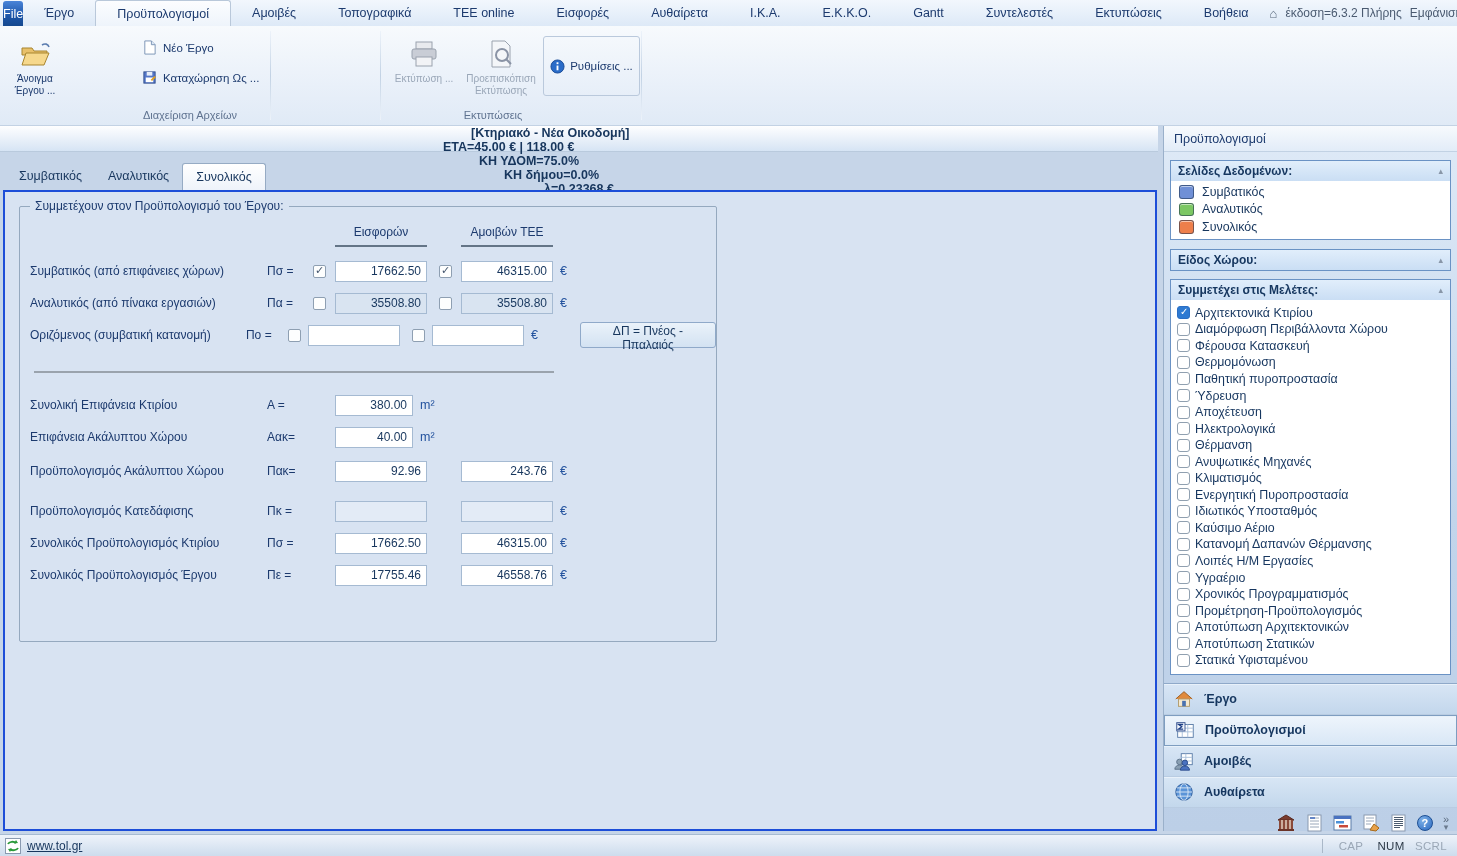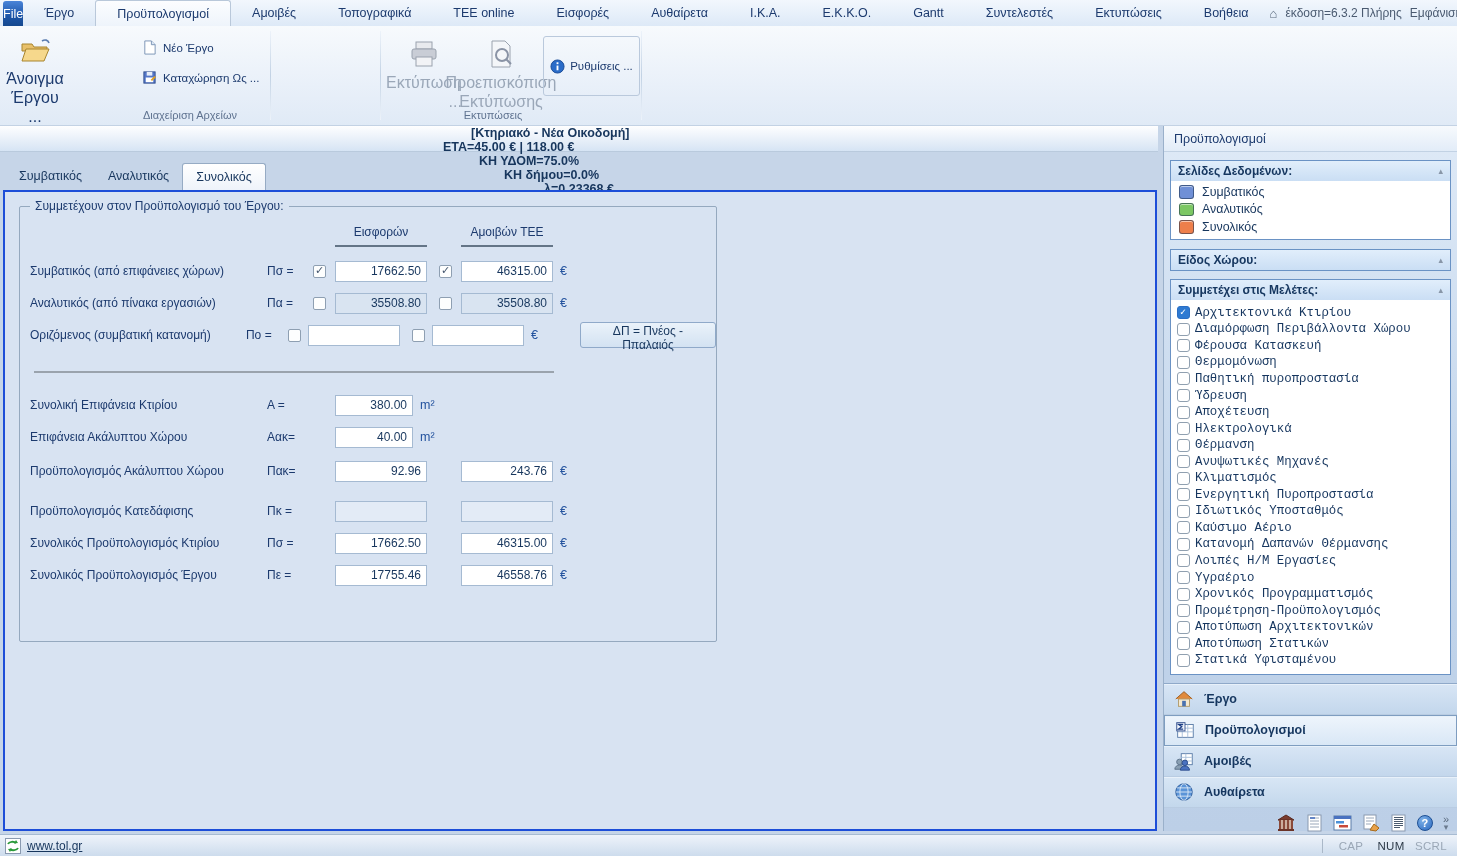--- a/index.html
+++ b/index.html
@@ -27,21 +27,21 @@
   .help-badge { width:16px; height:16px; border-radius:50%;
     background:radial-gradient(circle at 35% 30%, #7fb2e8, #2a68c0);
     color:#fff; font-size:11px; font-weight:bold; display:flex; align-items:center; justify-content:center;
     border:1px solid #1d4f94; }
   
   .ribbon { position:absolute; top:26px; left:0; right:0; height:100px;
     background:linear-gradient(#f7fafd,#e9f0f9 60%,#e0eaf6); border-bottom:1px solid #c3d2e4; }
   .rsep { position:absolute; top:5px; bottom:5px; width:1px;
     background:linear-gradient(#edf3fa,#c2d2e4,#edf3fa); }
   .bigbtn { position:absolute; top:6px; height:84px; display:flex; flex-direction:column;
-    align-items:center; gap:3px; text-align:center; font-size:16px; line-height:1.2;
+    align-items:center; gap:3px; text-align:center; font-size:10px; line-height:1.2;
     color:#1c3a6e; padding-top:2px; }
   .bigbtn .icon { height:36px; display:flex; align-items:flex-end; justify-content:center; }
   .bigbtn.disabled, .smallbtn.disabled { color:#9aa7b8; }
   .smallbtn { position:absolute; display:flex; align-items:center; gap:6px; font-size:11.5px; color:#1c3a6e; white-space:nowrap; }
   .rcaption { position:absolute; bottom:4px; text-align:center; font-size:11px; color:#5f7390; }
   .settings-island { position:absolute; left:543px; top:10px; width:97px; height:60px;
     border:1px solid #bac9dc; border-radius:3px; display:flex; align-items:center; justify-content:center; gap:5px;
     font-size:11.5px; color:#1c3a6e; }
   
   .projbar { position:absolute; top:126px; left:0; width:1158px; height:26px;
@@ -94,21 +94,21 @@
   .spanel { margin:8px 6px 0; border:1px solid #6a92c4; background:#fff; }
   .spanel.headeronly { background:transparent; margin-top:9px; }
   .sphead { height:20px; background:linear-gradient(#e1eefb,#cadef4); display:flex; align-items:center;
     padding:0 7px; font-weight:bold; color:#15365f; font-size:12px;justify-content:center; }
   .sphead .arrow { margin-left:auto; color:#8896a8; font-size:9px; }
   .spbody { padding:2px 4px 3px; }
   .page-item { display:flex; align-items:center; height:17.5px; padding-left:4px; }
   .page-sq { width:15px; height:13.5px; border-radius:3px; border:1px solid rgba(25,45,75,.55);
     box-shadow:inset 0 1px 0 rgba(255,255,255,.55); }
   .page-label { margin-left:8px; font-size:12.4px; color:#17365d; }
-  .studies-body { padding:5px 2px 5px;font-family:Liberation Mono, monospace; }
+  .studies-body { padding:5px 2px 5px; }
   .study-row { display:flex; align-items:center; height:16.55px; padding-left:4px; }
   .scb { width:13px; height:13px; border:1px solid #90a0b0; border-radius:3px; background:#fff; flex:0 0 auto; position:relative; }
   .scb.checked { background:#2e7ad2; border-color:#2a6ec4; }
   .scb.checked::after { content:"✓"; color:#fff; font-size:10px; position:absolute; left:2px; top:-1px; }
   .study-label { margin-left:5px; font-size:12.4px; color:#16365f; white-space:nowrap; }
   .nav { margin-top:8px; border-top:1px solid #8fa9c9; }
   .nav-item { height:31px; display:flex; align-items:center; gap:9px; padding-left:9px;
     border-bottom:1px solid #b9cce2; box-shadow:inset 0 1px 0 #e8f1fa;
     font-weight:bold; color:#15365f; font-size:12.5px; background:linear-gradient(#d8e6f5,#c3d7ec); }
   .nav-item.active { background:linear-gradient(#eef5fc,#d9e7f6); border:1px solid #7e9dc0; border-bottom:1px solid #7e9dc0; }

